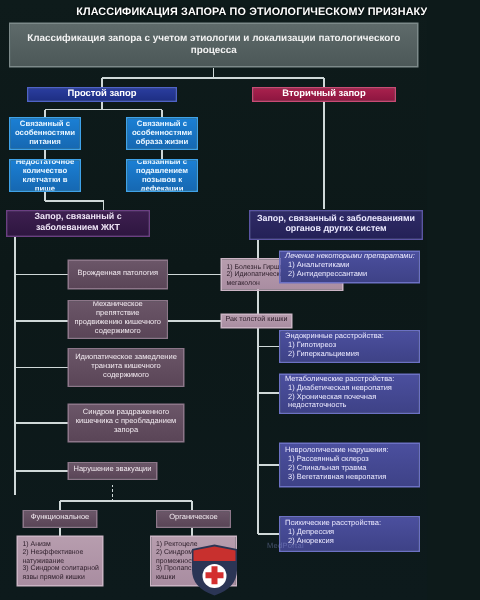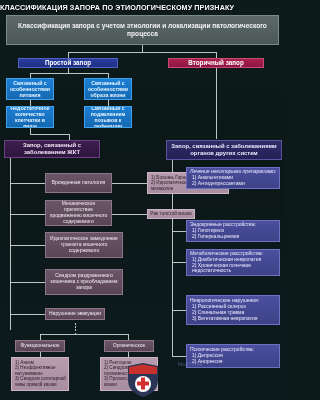--- a/index.html
+++ b/index.html
@@ -12,21 +12,21 @@
   #root {
     position: relative;
     width: 285px; height: 400px;
     background: linear-gradient(180deg, #0e1b1b 0%, #0c1818 45%, #0d1a1c 100%);
     overflow: hidden;
   }
 
   
   .title-bar {
     position: absolute; top: 2px; left: 0; width: 285px;
-    text-align: left;
+    text-align: right;
     color: #ffffff;
     font-size: 7.2px;
     font-weight: bold;
     letter-spacing: 0.1px;
     line-height: 11px;
     text-shadow: 0 0 2px rgba(0,0,0,.9);
   }
 
   
   .box {

